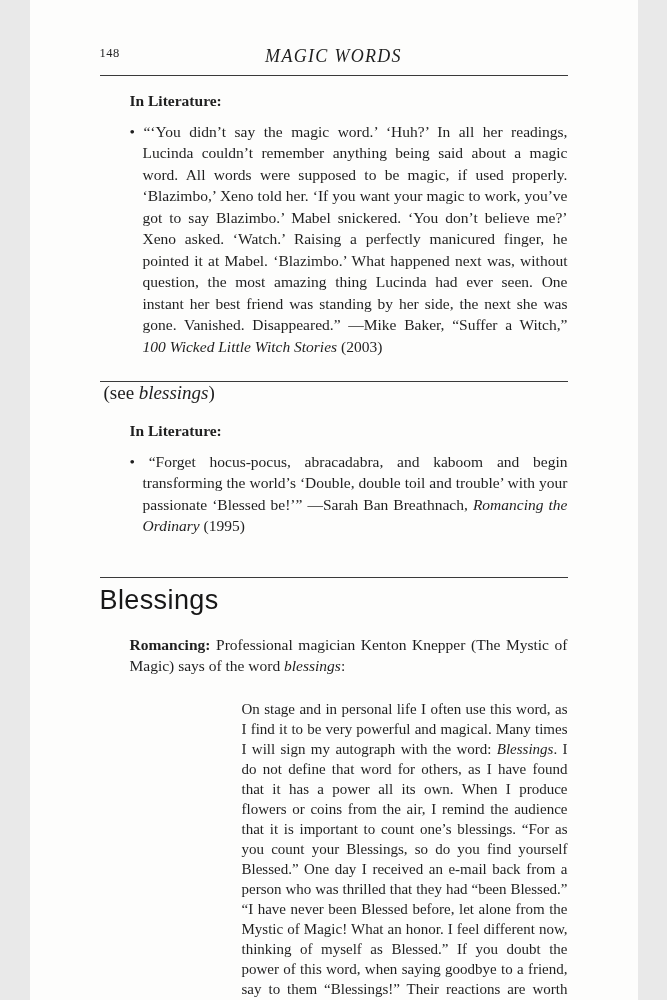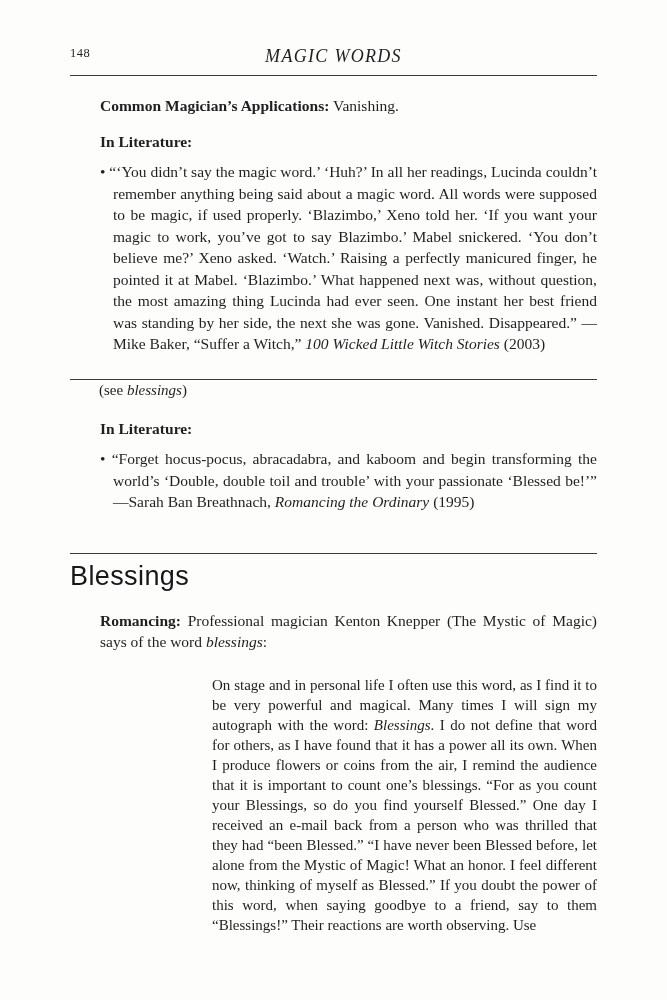--- a/index.html
+++ b/index.html
@@ -1,18 +1,18 @@
 <!DOCTYPE html>
 <html><head>
 <meta charset="utf-8">
 <style>
   html,body{margin:0;padding:0;background:#e9e9e9;}
   .page{
     position:relative;
-    width:667px;height:1000px;
+    width:608px;height:1000px;
     margin:0 auto;
     background:#fdfdfc;
     box-sizing:border-box;
     padding:46px 70px 0 70px;
     color:#1f1f1f;
     font-family:"Liberation Serif", serif;
   }
   .running-head{
     position:relative;
     height:17px;
@@ -40,22 +40,22 @@
   h1.entry-heading{
     font-family:"Liberation Sans", sans-serif;
     font-weight:400;
     font-size:27px;
     line-height:30px;
     letter-spacing:0.4px;
     color:#171717;
     margin:7px 0 0 0;
   }
   .see-ref{
-    margin:2px 0 0 29px;
-    font-size:15px;
+    margin:2px 0 0 4px;
+    font-size:19px;
     line-height:17px;
   }
   .entry-body{
     padding-left:30px;
     font-size:15.5px;
     line-height:21.5px;
     text-align:justify;
   }
   p.label-line{margin:19px 0 0 0;}
   p.label-line.tight{margin-top:14px;}
@@ -89,21 +89,20 @@
 
   <div class="running-head">
     <span class="page-number">148</span>
     <span class="running-title">MAGIC WORDS</span>
   </div>
 
   <hr class="rule rule-1">
 
   <section>
     <div class="entry-body">
-      <p class="label-line"><span style="font-weight: bold;">Common Magician’s Applications:</span><span>  Vanishing.</span></p>
       <p class="label-line tight"><b>In Literature:</b></p>
       <ul class="bullets">
         <li><span>“‘You didn’t say the magic word.’  ‘Huh?’  In all her readings, Lucinda couldn’t remember anything being said about a magic word.  All words were supposed to be magic, if used properly.  ‘Blazimbo,’ Xeno told her. ‘If you want your magic to work, you’ve got to say Blazimbo.’  Mabel snickered.  ‘You don’t believe me?’ Xeno asked.  ‘Watch.’  Raising a perfectly manicured finger, he pointed it at Mabel.  ‘Blazimbo.’  What happened next was, without question, the most amazing thing Lucinda had ever seen.  One instant her best friend was standing by her side, the next she was gone.  Vanished.  Disappeared.” —Mike Baker, “Suffer a Witch,” </span><span style="font-style: italic;">100 Wicked Little Witch Stories</span><span> (2003)</span></li>
       </ul>
     </div>
   </section>
 
   <hr class="rule rule-2">
 
   <section>

